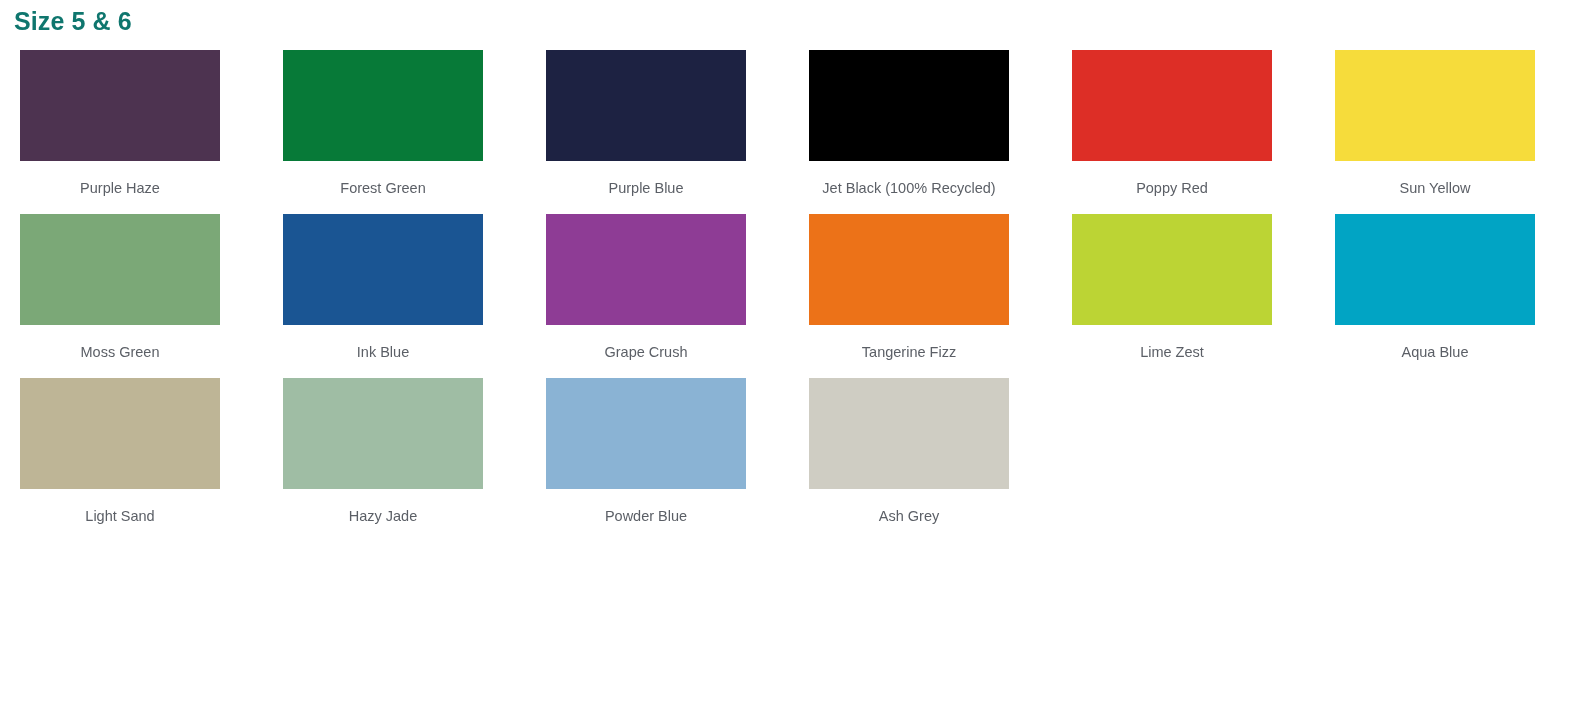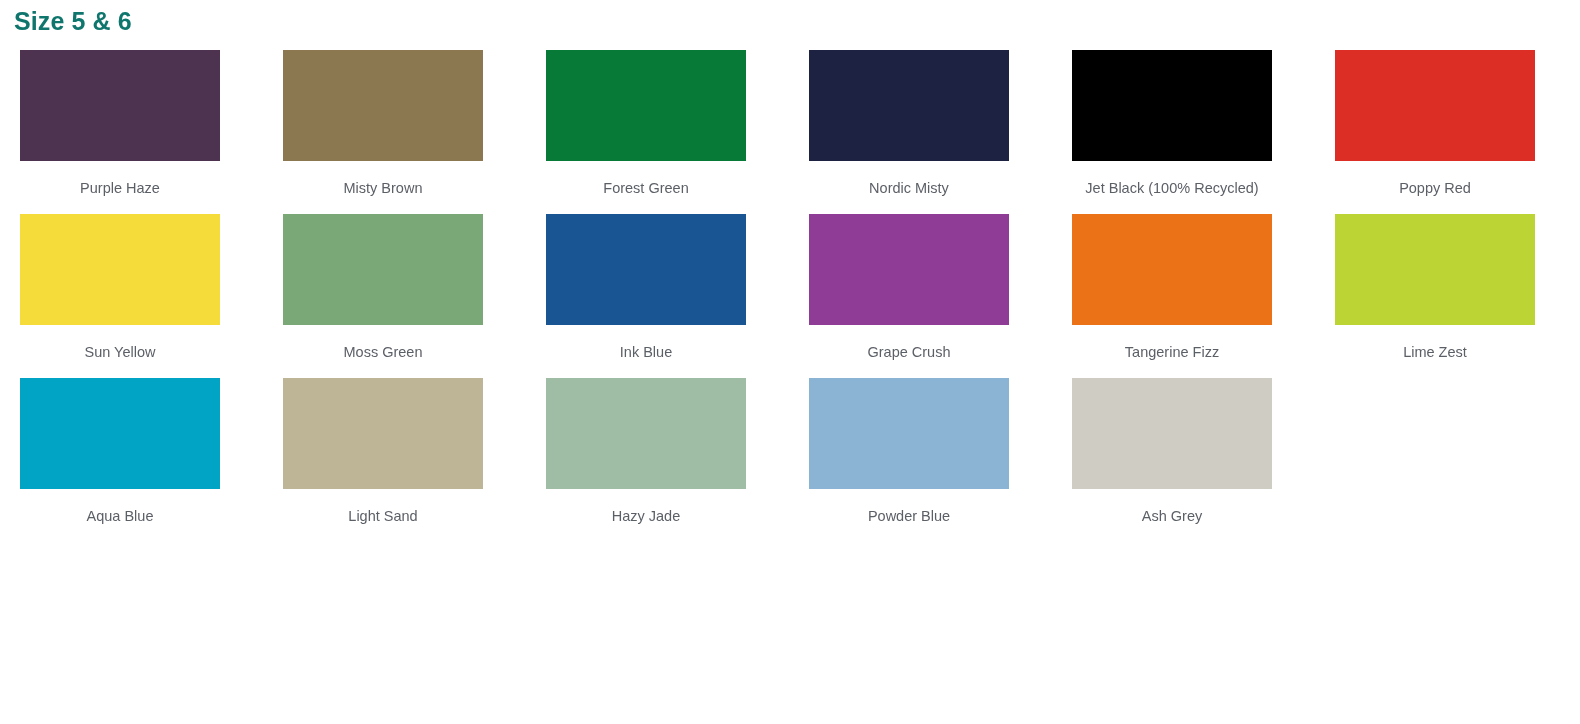--- a/index.html
+++ b/index.html
@@ -61,30 +61,26 @@
 <body>
 
 <div id="page-title">Size 5 &amp; 6</div>
 
 <div id="swatch-grid">
     <div class="swatch-cell">
       <div class="swatch-chip" style="background-color: rgb(77, 51, 80);"></div>
       <div class="swatch-label">Purple Haze</div>
     </div>
     <div class="swatch-cell">
-      <div class="swatch-chip" style="background-color: rgb(140, 120, 80);"></div>
-      <div class="swatch-label">Misty Brown</div>
-    </div>
-    <div class="swatch-cell">
       <div class="swatch-chip" style="background-color: rgb(7, 122, 56);"></div>
       <div class="swatch-label">Forest Green</div>
     </div>
     <div class="swatch-cell">
       <div class="swatch-chip" style="background-color: rgb(29, 34, 66);"></div>
-      <div class="swatch-label">Nordic Misty</div>
+      <div class="swatch-label">Purple Blue</div>
     </div>
     <div class="swatch-cell">
       <div class="swatch-chip" style="background-color: rgb(0, 0, 0);"></div>
       <div class="swatch-label">Jet Black (100% Recycled)</div>
     </div>
     <div class="swatch-cell">
       <div class="swatch-chip" style="background-color: rgb(221, 46, 38);"></div>
       <div class="swatch-label">Poppy Red</div>
     </div>
     <div class="swatch-cell">

